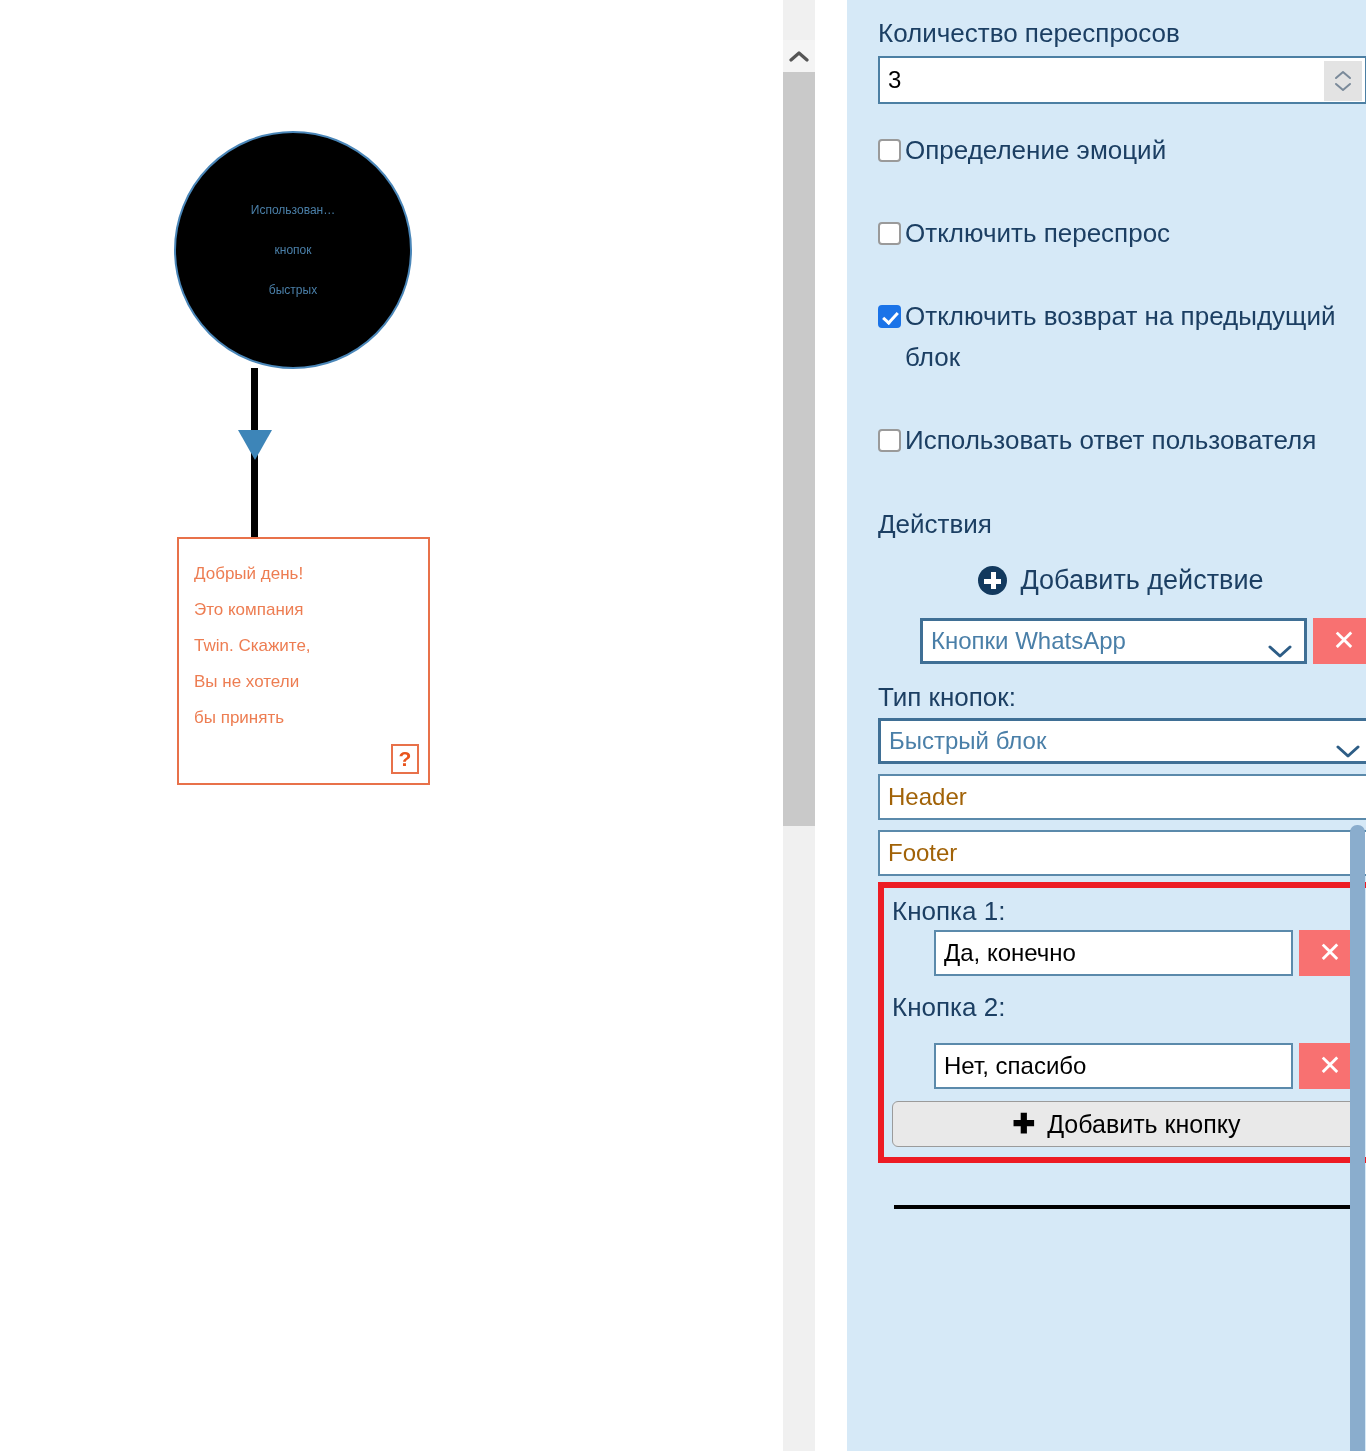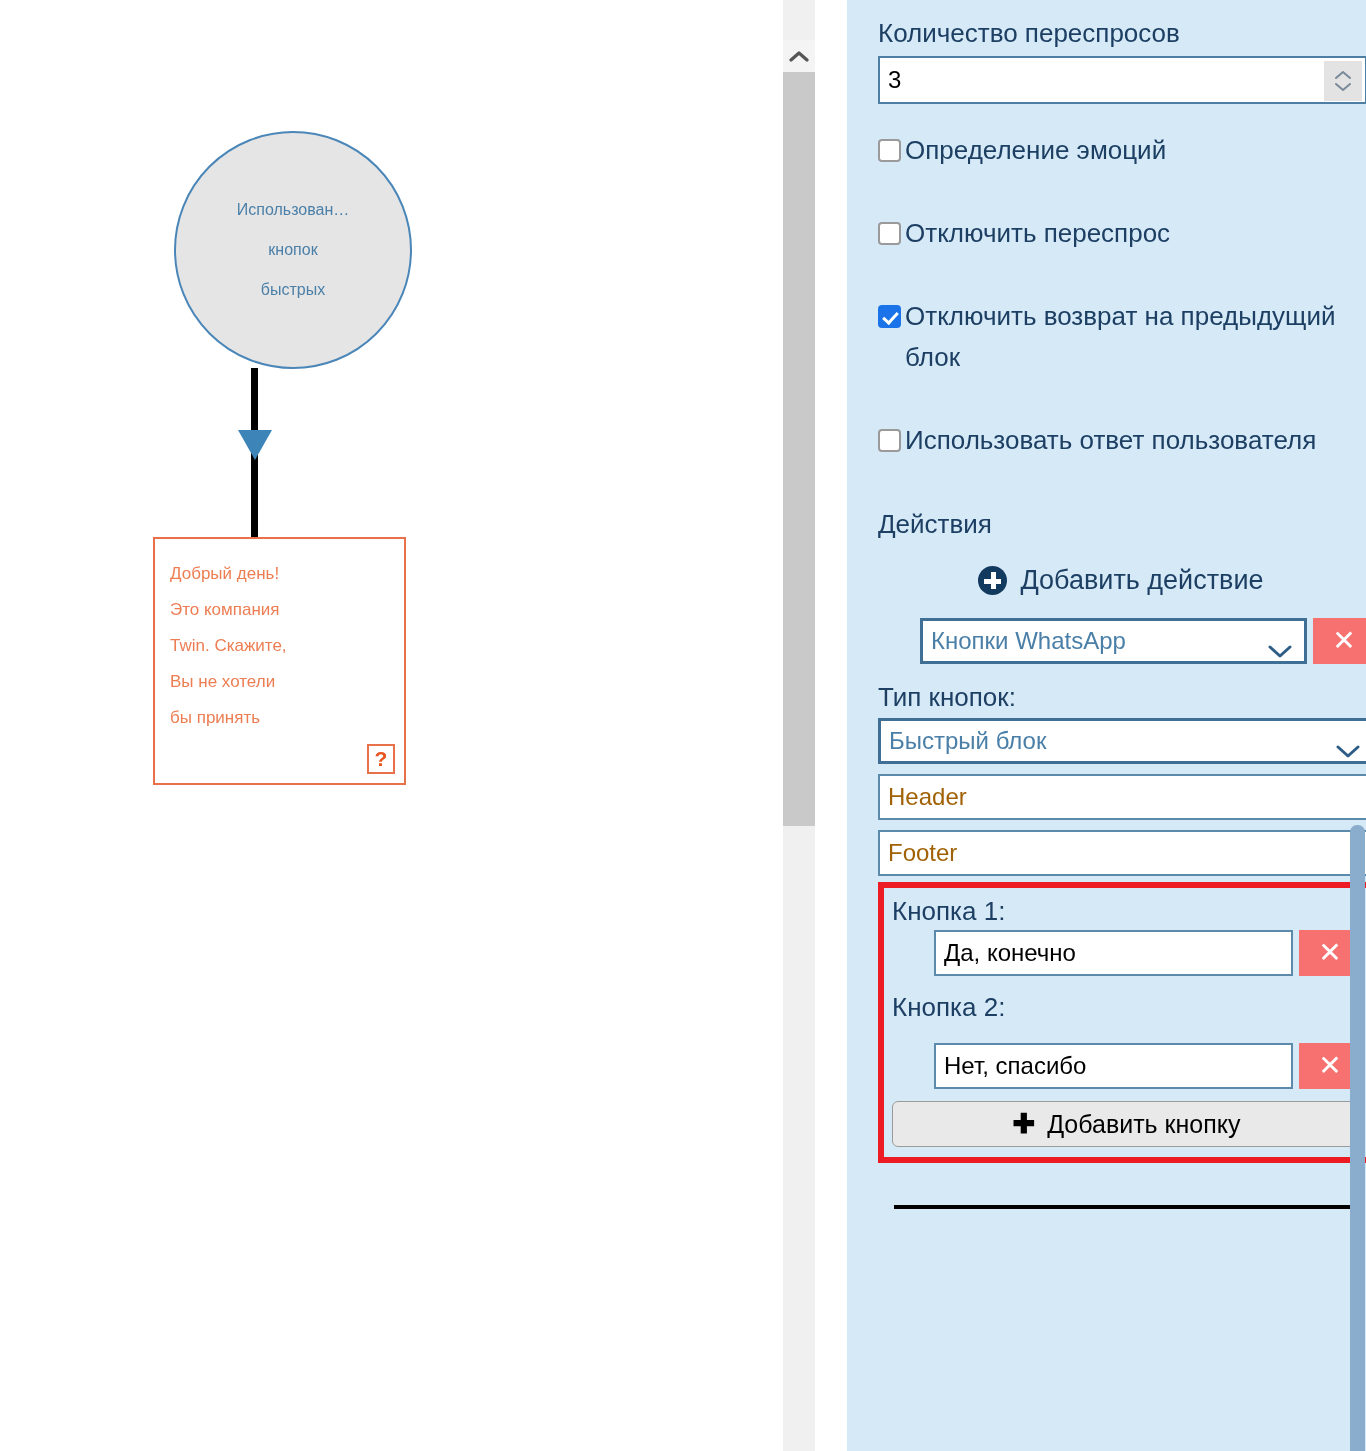--- a/index.html
+++ b/index.html
@@ -21,27 +21,27 @@
     background: #ffffff;
   }
 
   
   #circle-node {
     position: absolute;
     left: 174px; top: 131px;
     width: 238px; height: 238px;
     border: 2px solid #4a86b8;
     border-radius: 50%;
-    background: #e5e5e5;
+    background: #000000;
     display: flex;
     flex-direction: column;
     align-items: center;
     justify-content: center;
     color: #4a7fa8;
-    font-size: 16px;
+    font-size: 12px;
     line-height: 40px;
     text-align: center;
   }
   #circle-node .cl { display: block; white-space: nowrap; }
 
   
   #connector-line {
     position: absolute;
     left: 251px; top: 368px;
     width: 7px; height: 170px;
@@ -52,21 +52,21 @@
     left: 238px; top: 430px;
     width: 0; height: 0;
     border-left: 17px solid transparent;
     border-right: 17px solid transparent;
     border-top: 30px solid #3d85b8;
   }
 
   
   #message-node {
     position: absolute;
-    left: 153px; top: 537px;
+    left: 177px; top: 537px;
     width: 253px; height: 248px;
     border: 2px solid #e8714a;
     background: #ffffff;
     padding: 17px 0 0 15px;
     color: #ed7d52;
     font-size: 17px;
     line-height: 36px;
   }
   #message-node .ml { display: block; white-space: nowrap; }
   #help-badge {

